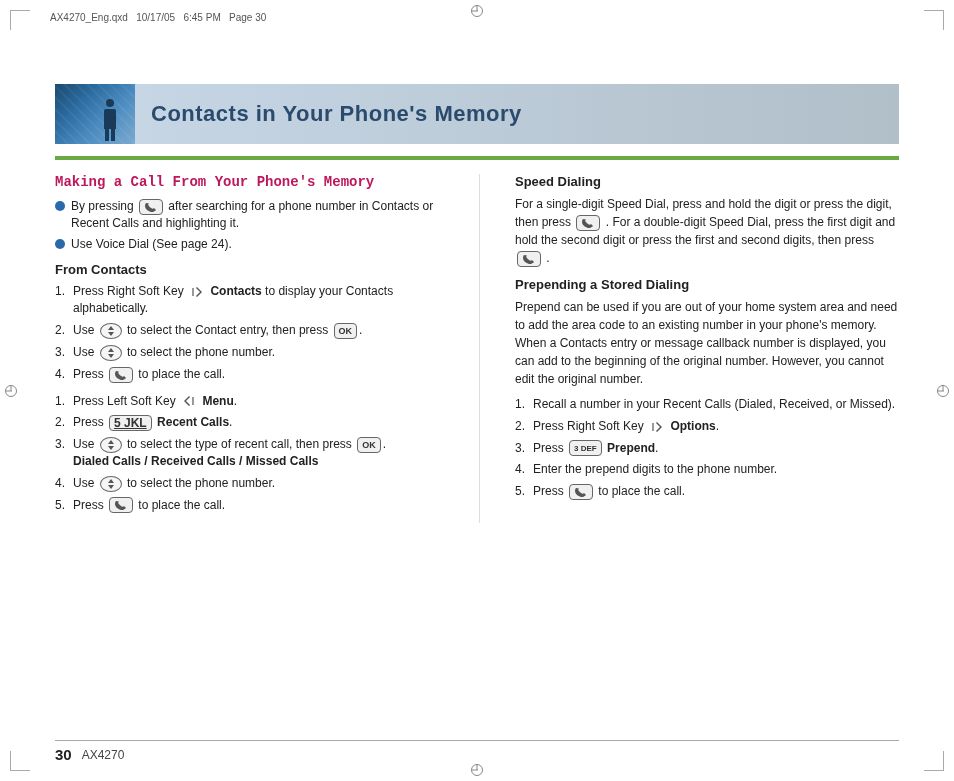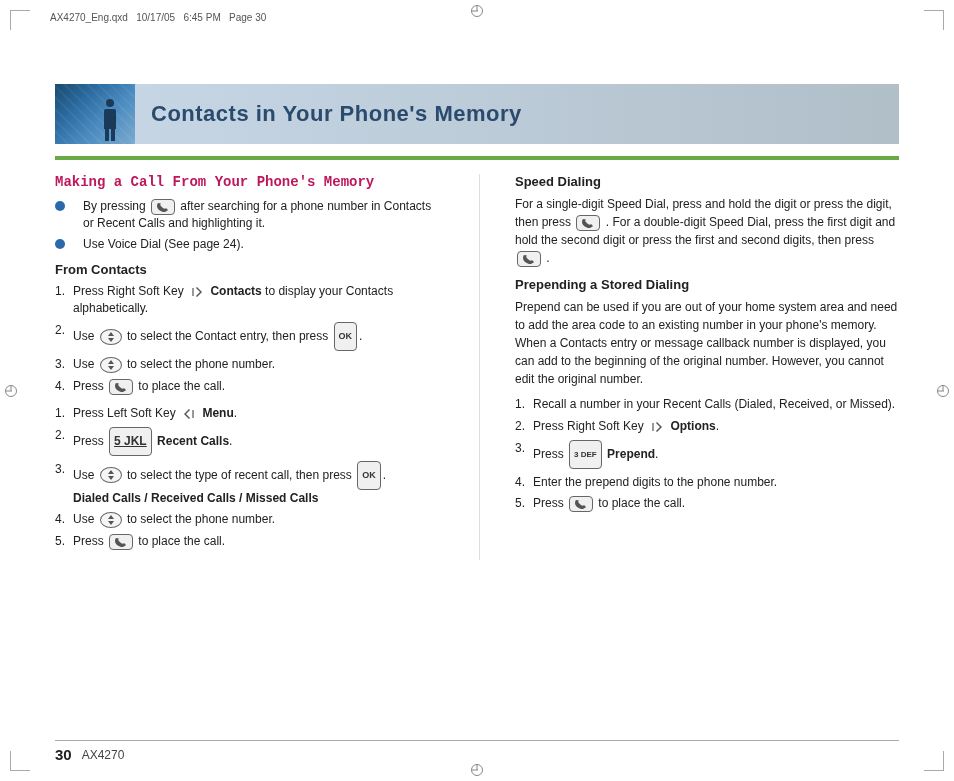--- a/index.html
+++ b/index.html
@@ -212,21 +212,20 @@
       list-style: none;
       margin: 0 0 10px 0;
       padding: 0;
     }
     .bullet-list li {
       display: flex;
       align-items: flex-start;
       margin-bottom: 4px;
       font-size: 12px;
       line-height: 1.4;
-      gap: 12px;
     }
     .bullet-dot {
       width: 10px;
       height: 10px;
       background: #2a6aaa;
       border-radius: 50%;
       flex-shrink: 0;
       margin-top: 3px;
       margin-right: 6px;
     }
@@ -261,21 +260,21 @@
       border: 1px solid #666;
       border-radius: 4px;
       padding: 1px 4px;
       font-size: 9px;
       font-weight: bold;
       color: #333;
       background: #f0f0f0;
       vertical-align: middle;
       margin: 0 2px;
       min-width: 18px;
-      height: 29px;
+      height: 16px;
     }
     .icon-btn-round {
       display: inline-flex;
       align-items: center;
       justify-content: center;
       border: 1.5px solid #666;
       border-radius: 50%;
       width: 22px;
       height: 16px;
       font-size: 9px;

